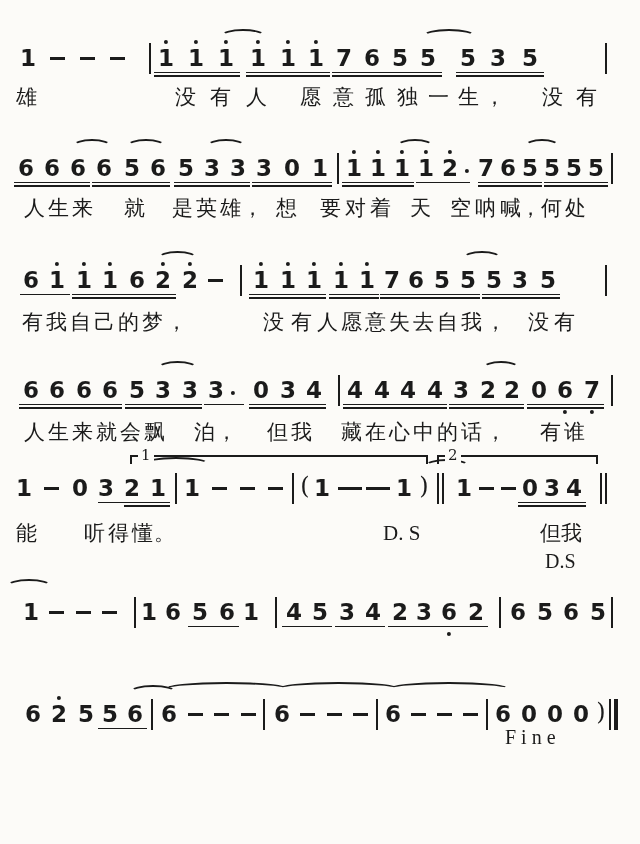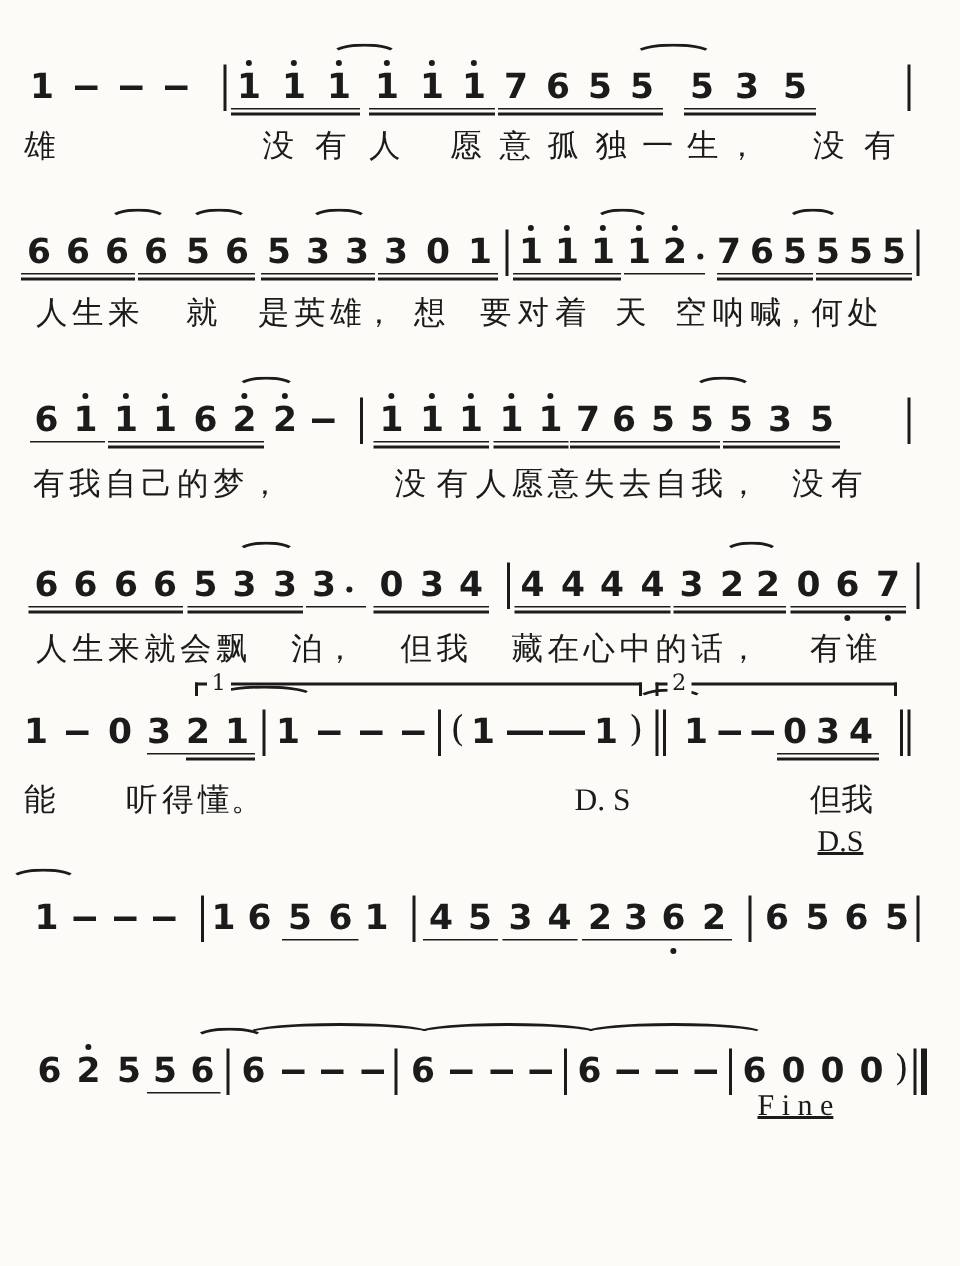--- a/index.html
+++ b/index.html
@@ -19,21 +19,21 @@
            border-radius:50%; box-sizing:border-box; }
   .lyr   { font-size:21px; line-height:1.1; white-space:pre;
            font-family:"Liberation Serif","DejaVu Serif",serif; }
   .paren { transform:translateX(-50%); font-size:24px; line-height:1.1;
            font-family:"DejaVu Serif",serif; }
   .vline { height:2px; background:var(--ink); }
   .vtick { width:2px; height:9px; background:var(--ink); }
   .vnum  { font-size:15px; line-height:1; background:var(--bg); padding:0 3px;
            font-family:"DejaVu Serif",serif; }
   .float-text { font-size:20px; line-height:1.1; white-space:pre;
-           font-family:"Liberation Serif","DejaVu Serif",serif;text-decoration:underline; }
+           font-family:"Liberation Serif","DejaVu Serif",serif; }
 </style>
 </head>
 <body>
 
 <div id="sheet" style="width: 640px; height: 844px;">
     <span class="abs digit" style="left: 28px; top: 46px;">1</span>
     <span class="abs dash" style="left: 50px; top: 57px; width: 15px;"></span>
     <span class="abs dash" style="left: 80px; top: 57px; width: 15px;"></span>
     <span class="abs dash" style="left: 110px; top: 57px; width: 15px;"></span>
     <span class="abs bar" style="left: 149px; top: 43px;"></span>

